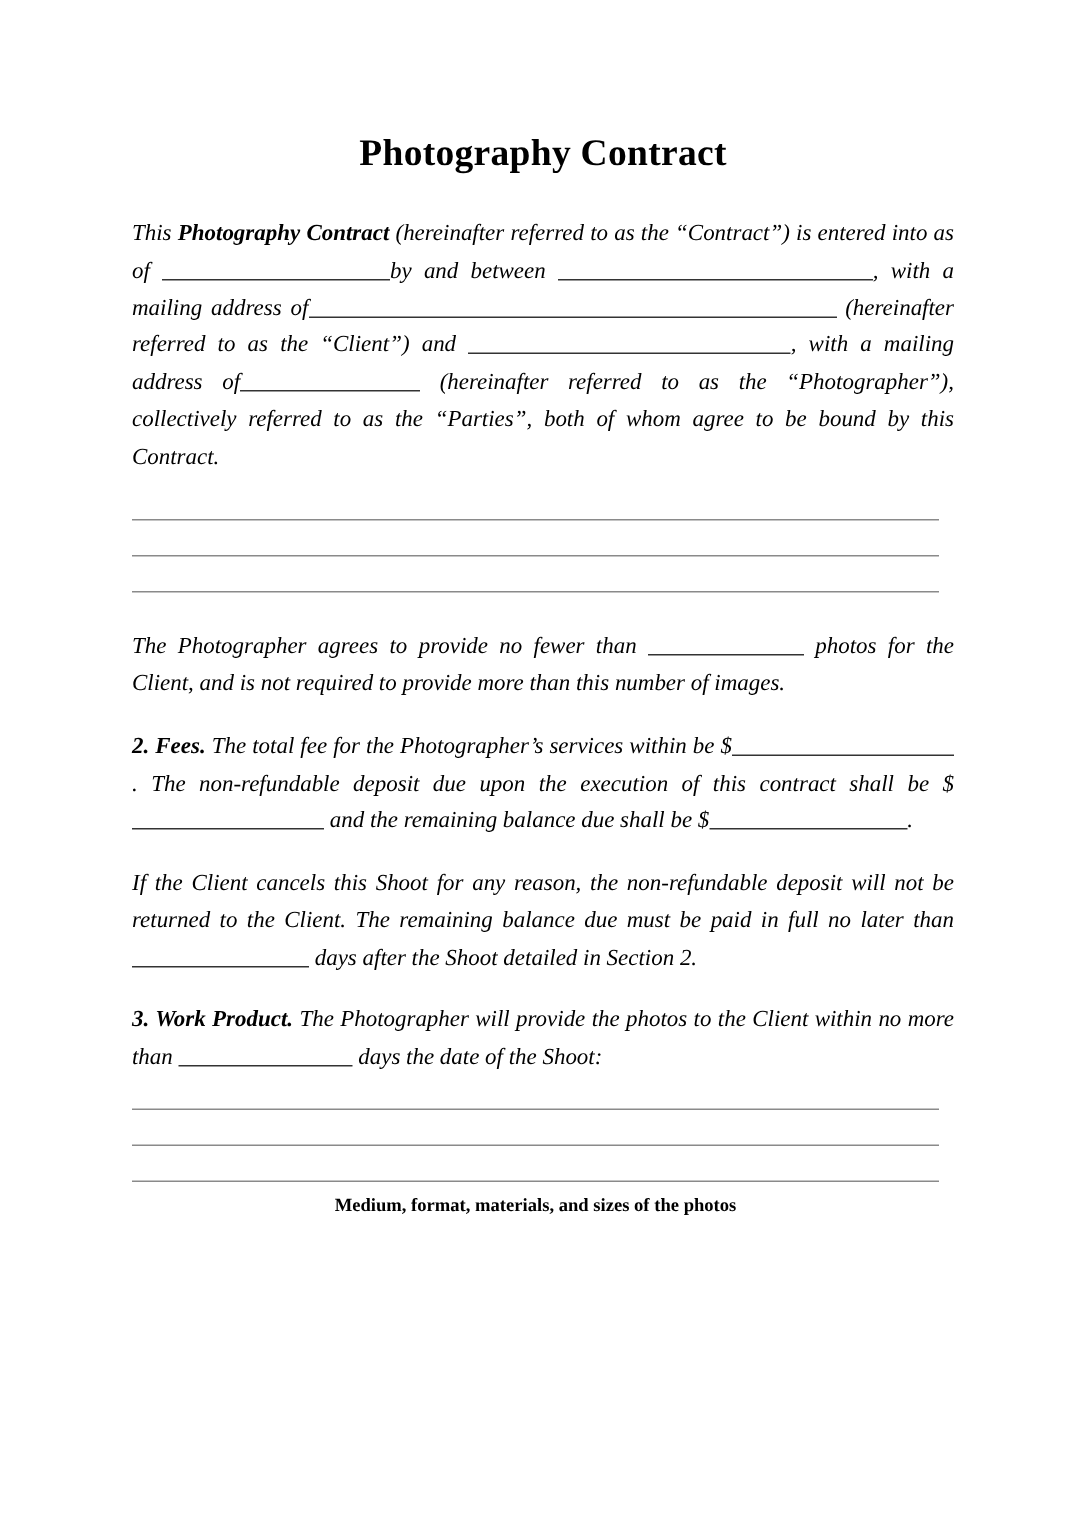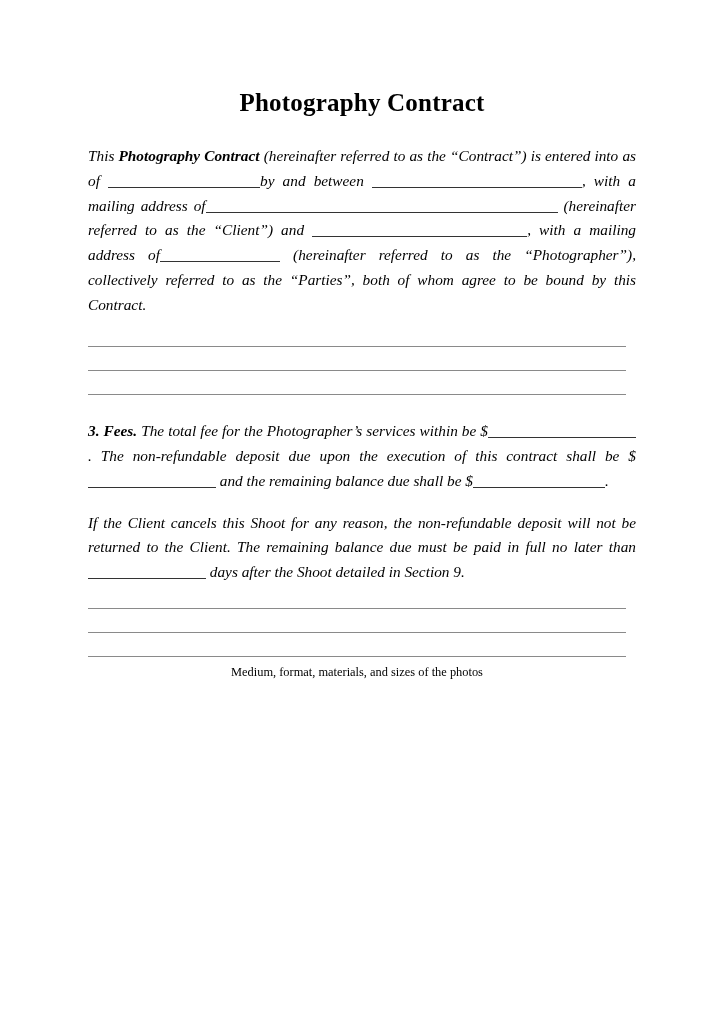--- a/index.html
+++ b/index.html
@@ -66,20 +66,21 @@
   .b-fee     { width: 148px; }
   .b-dep     { width: 128px; }
   .b-bal     { width: 132px; }
   .b-days    { width: 118px; }
   .b-days2   { width: 116px; }
 
   
   .rule-block {
     margin: 0 0 17px 0;
     padding-top: 6px;
+    font-weight: bold;
   }
   .rule-block.top-gap {
     padding-top: 12px;
   }
   .rule {
     width: 538px;
     height: 0;
     border-bottom: 1px solid #8a8a8a;
     margin-bottom: 23px;
   }
@@ -107,26 +108,28 @@
 
 
     <div class="rule-block top-gap">
       <div class="rule"></div>
       <div class="rule"></div>
       <div class="rule last"></div>
     </div>
 
     <div class="spacer-sm"></div>
 
+    <p class="para"><span>The Photographer agrees to provide no fewer than </span><span class="blank b-count"></span><span> photos for the Client, and is not required to provide more than this number of images.</span></p>
 
 
-    <p class="para"><b class="run">3. Fees.</b><span> The total fee for the Photographer’s services within be $</span><span class="blank b-fee"></span><span>. The non-refundable deposit due upon the execution of this contract shall be $</span><span class="blank b-dep"></span><span> and the remaining balance due shall be $</span><span class="blank b-bal"></span><span>.</span></p>
+    <p class="para"><b class="run">2. Fees.</b><span> The total fee for the Photographer’s services within be $</span><span class="blank b-fee"></span><span>. The non-refundable deposit due upon the execution of this contract shall be $</span><span class="blank b-dep"></span><span> and the remaining balance due shall be $</span><span class="blank b-bal"></span><span>.</span></p>
 
-    <p class="para"><span>If the Client cancels this Shoot for any reason, the non-refundable deposit will not be returned to the Client. The remaining balance due must be paid in full no later than </span><span class="blank b-days"></span><span> days after the Shoot detailed in Section 9.</span></p>
+    <p class="para"><span>If the Client cancels this Shoot for any reason, the non-refundable deposit will not be returned to the Client. The remaining balance due must be paid in full no later than </span><span class="blank b-days"></span><span> days after the Shoot detailed in Section 2.</span></p>
 
+    <p class="para tight"><b class="run">3. Work Product.</b><span> The Photographer will provide the photos to the Client within no more than </span><span class="blank b-days2"></span><span> days the date of the Shoot:</span></p>
 
     <div class="rule-block">
       <div class="rule"></div>
       <div class="rule"></div>
       <div class="rule last"></div>
       <div class="caption">Medium, format, materials, and sizes of the photos</div>
     </div>
 
   </div>
 </div>

